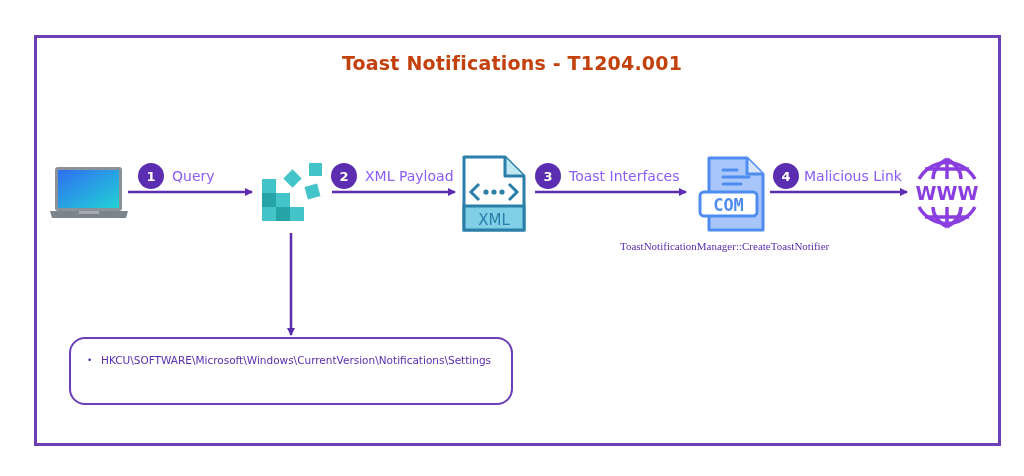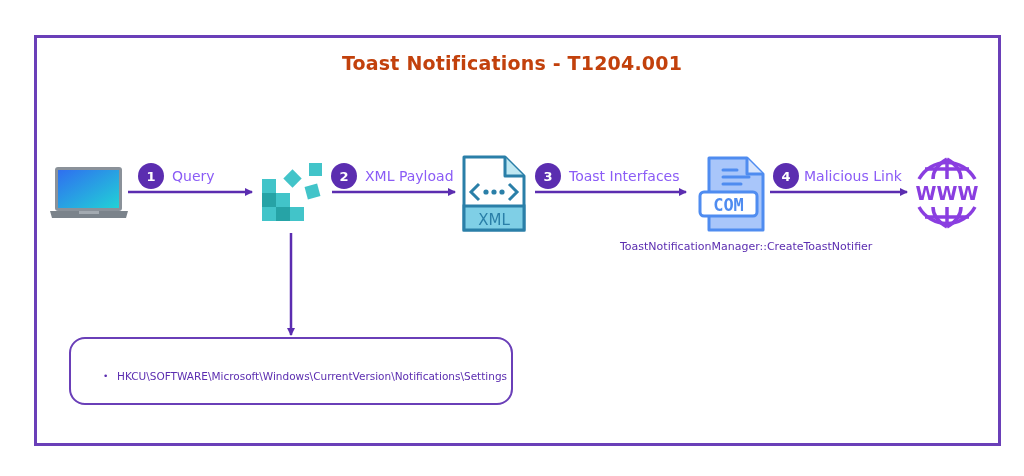--- a/index.html
+++ b/index.html
@@ -6,21 +6,21 @@
     body { width:1024px; height:476px; position:relative; overflow:hidden; font-family:"DejaVu Sans", sans-serif; }
     .frame { position:absolute; left:34px; top:35px; width:961px; height:405px; border:3px solid #6a3fb8; box-sizing:content-box; }
     .title { position:absolute; left:0; top:52px; width:1024px; text-align:center; font-size:19px; font-weight:bold; color:#c2410c; letter-spacing:0.2px; }
     .arrow-svg { position:absolute; left:0; top:0; width:1024px; height:476px; pointer-events:none; }
     .step { position:absolute; display:flex; align-items:center; }
     .badge { width:26px; height:26px; border-radius:50%; background:#5b2db0; color:#fff; font-weight:bold; font-size:13px; display:flex; align-items:center; justify-content:center; }
     .step-label { margin-left:8px; font-size:14px; color:#8b5cf6; }
     .icon { position:absolute; }
     .caption { position:absolute; font-size:11px; color:#5b2db0; }
     .regbox { position:absolute; left:69px; top:337px; width:444px; height:68px; border:2px solid #6a3fb8; border-radius:16px; box-sizing:border-box; padding-top:14px; }
-    .regbox ul { margin:16px; padding:0 0 0 30px; list-style:none; }
+    .regbox ul { margin:0; padding:0 0 0 30px; list-style:none; }
     .regbox li { font-size:10.5px; color:#5b2db0; line-height:14px; position:relative; }
     .regbox li::before { content:"•"; position:absolute; left:-14px; color:#5b2db0; font-size:9px; }
   </style>
 </head>
 <body>
 
 <div class="frame"></div>
 
 <div class="title">Toast Notifications - T1204.001</div>
 
@@ -94,21 +94,21 @@
 <svg class="icon" style="left:697px; top:155px;" width="70" height="78" viewBox="0 0 70 78">
   <path d="M12,3 L50,3 L66,19 L66,75 L12,75 Z" fill="#a9c6fa" stroke="#4f8cf0" stroke-width="3" stroke-linejoin="round"></path>
   <path d="M50,3 L50,19 L66,19" fill="#d6e4fd" stroke="#4f8cf0" stroke-width="3" stroke-linejoin="round"></path>
   <line x1="26" y1="15" x2="40" y2="15" stroke="#4f8cf0" stroke-width="3" stroke-linecap="round"></line>
   <line x1="26" y1="22" x2="52" y2="22" stroke="#4f8cf0" stroke-width="3" stroke-linecap="round"></line>
   <line x1="26" y1="29" x2="44" y2="29" stroke="#4f8cf0" stroke-width="3" stroke-linecap="round"></line>
   <rect x="3" y="37" width="57" height="24" rx="4" fill="#ffffff" stroke="#4f8cf0" stroke-width="3"></rect>
   <text x="31.5" y="56" text-anchor="middle" font-family="DejaVu Sans Mono, monospace" font-weight="bold" font-size="17" fill="#4f8cf0">COM</text>
 </svg>
 
-<div class="caption" style="left:620px; top:240px;">ToastNotificationManager::CreateToastNotifier</div>
+<div class="caption" style="left:620px; top:240px;font-family:Liberation Serif, serif;">ToastNotificationManager::CreateToastNotifier</div>
 
 <svg class="icon" style="left:909px; top:155px;" width="76" height="76" viewBox="0 0 76 76">
   <g fill="none" stroke="#8a3ee0" stroke-width="3.5">
     <path d="M10,24 A32,32 0 0 1 66,24"></path>
     <path d="M10,52 A32,32 0 0 0 66,52"></path>
     <path d="M38,4 C24,12 24,22 24,24"></path>
     <path d="M38,4 C52,12 52,22 52,24"></path>
     <path d="M38,72 C24,64 24,54 24,52"></path>
     <path d="M38,72 C52,64 52,54 52,52"></path>
     <line x1="38" y1="4" x2="38" y2="24"></line>

